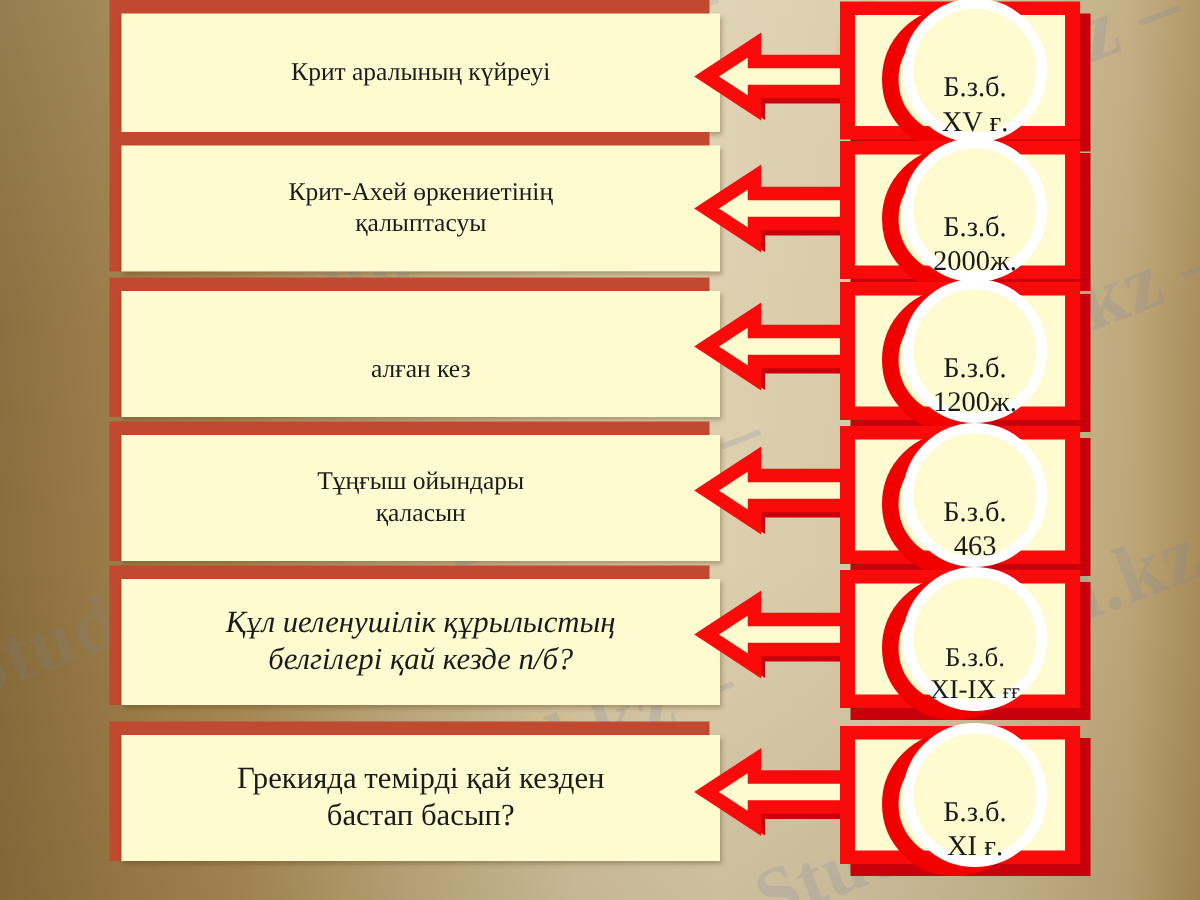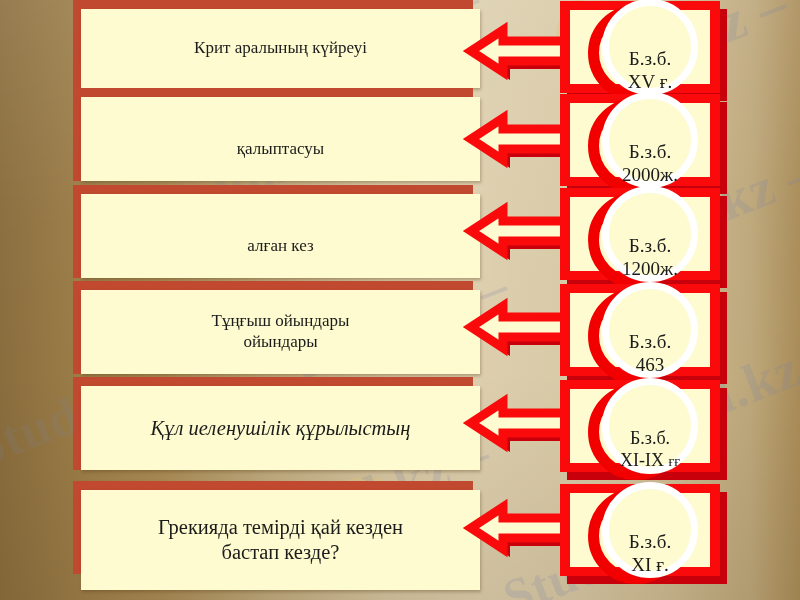--- a/index.html
+++ b/index.html
@@ -225,21 +225,21 @@
           <span>XV ғ.</span><span class="sm"></span>
         </div>
       </div>
     </div>
   </div>
 
   <div class="left-item" style="top:88px;">
     <div class="left-shadow" style="height:93px;"></div>
     <div class="left-box" style="height:84px;">
       <div class="left-text">
-        <br>
+        <span>Крит-Ахей өркениетінің</span><br>
         <span>қалыптасуы</span>
       </div>
     </div>
   </div>
   <div class="arrow-wrap" style="left:459px; top:108px; width:118px; height:62px;">
     <svg width="118" height="62" viewBox="0 0 118 62">
       <path d="M12 31 L44 10 L44 21 L110 21 L110 41 L44 41 L44 52 Z" fill="#c7000b" transform="translate(7,8)"></path>
       <path d="M12 31 L44 10 L44 21 L110 21 L110 41 L44 41 L44 52 Z" fill="#fdfbcf" stroke="#fa0a0a" stroke-width="9" stroke-linejoin="miter"></path>
     </svg>
   </div>
@@ -288,21 +288,21 @@
         </div>
       </div>
     </div>
   </div>
 
   <div class="left-item" style="top:281px;">
     <div class="left-shadow" style="height:93px;"></div>
     <div class="left-box" style="height:84px;">
       <div class="left-text">
         <span>Тұңғыш ойындары</span><br>
-        <span>ойындары</span>
+        <span>қаласын</span>
       </div>
     </div>
   </div>
   <div class="arrow-wrap" style="left:459px; top:296px; width:118px; height:62px;">
     <svg width="118" height="62" viewBox="0 0 118 62">
       <path d="M12 31 L44 10 L44 21 L110 21 L110 41 L44 41 L44 52 Z" fill="#c7000b" transform="translate(7,8)"></path>
       <path d="M12 31 L44 10 L44 21 L110 21 L110 41 L44 41 L44 52 Z" fill="#fdfbcf" stroke="#fa0a0a" stroke-width="9" stroke-linejoin="miter"></path>
     </svg>
   </div>
   <div class="right-item" style="left:560px; top:284px; width:160px; height:92px;">
@@ -319,20 +319,21 @@
         </div>
       </div>
     </div>
   </div>
 
   <div class="left-item" style="top:377px;">
     <div class="left-shadow" style="height:93px;"></div>
     <div class="left-box" style="height:84px;">
       <div class="left-text" style="font-size:20.5px;font-style:italic;">
         <span>Құл иеленушілік құрылыстың</span><br>
+        <span>белгілері қай кезде п/б?</span>
       </div>
     </div>
   </div>
   <div class="arrow-wrap" style="left:459px; top:392px; width:118px; height:62px;">
     <svg width="118" height="62" viewBox="0 0 118 62">
       <path d="M12 31 L44 10 L44 21 L110 21 L110 41 L44 41 L44 52 Z" fill="#c7000b" transform="translate(7,8)"></path>
       <path d="M12 31 L44 10 L44 21 L110 21 L110 41 L44 41 L44 52 Z" fill="#fdfbcf" stroke="#fa0a0a" stroke-width="9" stroke-linejoin="miter"></path>
     </svg>
   </div>
   <div class="right-item" style="left:560px; top:380px; width:160px; height:92px;">
@@ -346,24 +347,24 @@
         <div class="circle-text" style="font-size:18px;">
           <span>Б.з.б.</span><br>
           <span>XI-IX</span> <span class="sm">ғғ</span>
         </div>
       </div>
     </div>
   </div>
 
   <div class="left-item" style="top:481px;">
     <div class="left-shadow" style="height:93px;"></div>
-    <div class="left-box" style="height:100px;">
+    <div class="left-box" style="height:84px;">
       <div class="left-text" style="font-size:20.5px;">
         <span>Грекияда темірді қай кезден</span><br>
-        <span>бастап кезде?</span>
+        <span>бастап басып?</span>
       </div>
     </div>
   </div>
   <div class="arrow-wrap" style="left:459px; top:497px; width:118px; height:62px;">
     <svg width="118" height="62" viewBox="0 0 118 62">
       <path d="M12 31 L44 10 L44 21 L110 21 L110 41 L44 41 L44 52 Z" fill="#c7000b" transform="translate(7,8)"></path>
       <path d="M12 31 L44 10 L44 21 L110 21 L110 41 L44 41 L44 52 Z" fill="#fdfbcf" stroke="#fa0a0a" stroke-width="9" stroke-linejoin="miter"></path>
     </svg>
   </div>
   <div class="right-item" style="left:560px; top:484px; width:160px; height:92px;">

